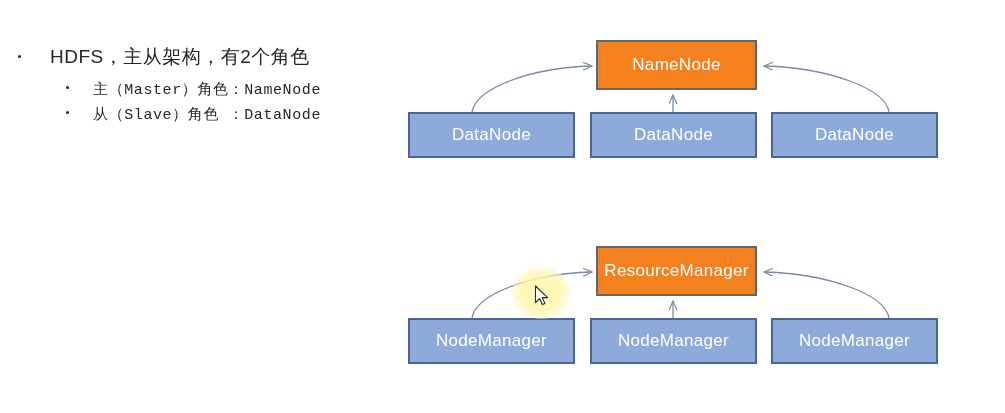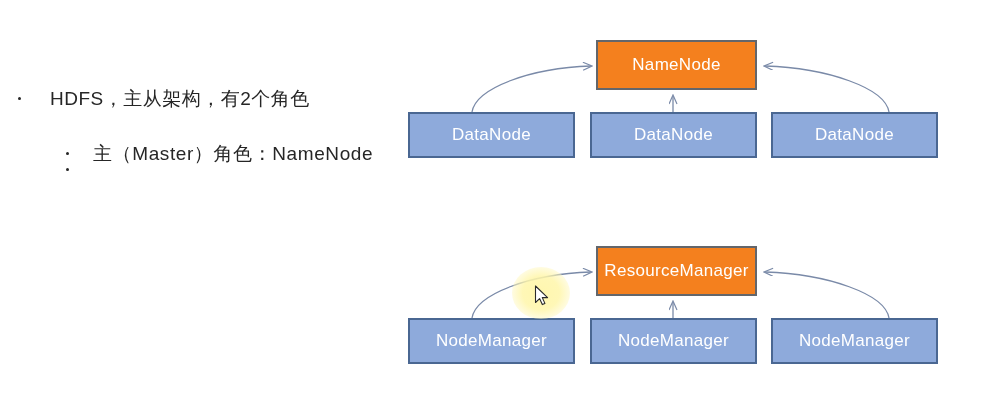--- a/index.html
+++ b/index.html
@@ -58,28 +58,26 @@
     top: -5px;
   }
   .bullet-row.level1 .dot { margin-right: 29px; }
   .bullet-row.level2 .dot { margin-right: 24px; }
 
   .lvl1-text {
     font-size: 19px;
     color: #262626;
     letter-spacing: 0.5px;
     font-family: "Liberation Sans", sans-serif;
-    margin-top: 42px;
   }
   .lvl2-text {
-    font-size: 19px;
+    font-size: 15px;
     color: #262626;
     letter-spacing: 0.6px;
-    font-family: Liberation Sans, sans-serif;
-    margin-top: 19px;
+    font-family: Liberation Mono, monospace;
   }
   .lvl2-text .accent { color: #c0504d; }
 
   
   .diagram {
     position: absolute;
     left: 400px;
     width: 560px;
     height: 150px;
   }
@@ -161,20 +159,21 @@
     <div class="bullet-row level1">
       <span class="dot"></span>
       <span class="lvl1-text">HDFS，主从架构，有2个角色</span>
     </div>
     <div class="bullet-row level2">
       <span class="dot"></span>
       <span class="lvl2-text"><span>主（Master）角色：</span><span>NameNode</span></span>
     </div>
     <div class="bullet-row level2">
       <span class="dot"></span>
+      <span class="lvl2-text"><span>从（Slave）角色 ：</span><span>DataNode</span></span>
     </div>
   </div>
 
   <div class="diagram hdfs">
     <svg class="edges" viewBox="0 0 560 150" width="560" height="150">
       <defs>
         <marker id="ah1" markerWidth="11" markerHeight="11" refX="9" refY="4" orient="auto" markerUnits="userSpaceOnUse">
           <path d="M1,0 L10,4 L1,8" fill="none" stroke="#7a8aa8" stroke-width="1.2"></path>
         </marker>
       </defs>

